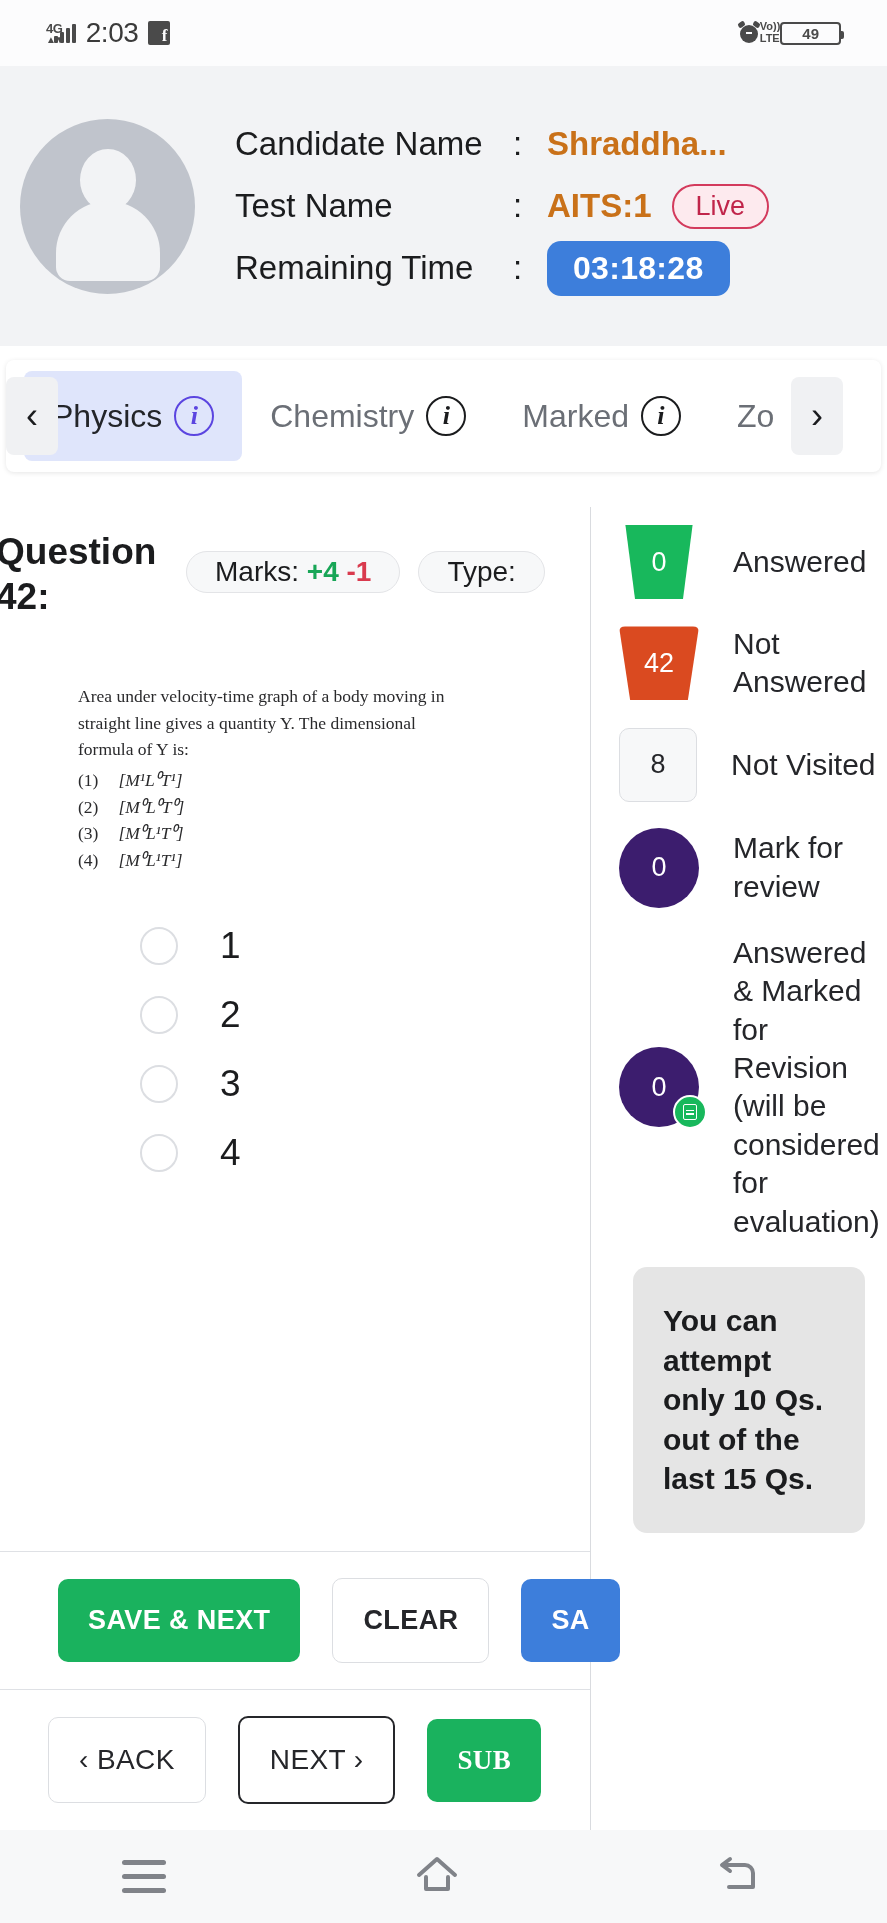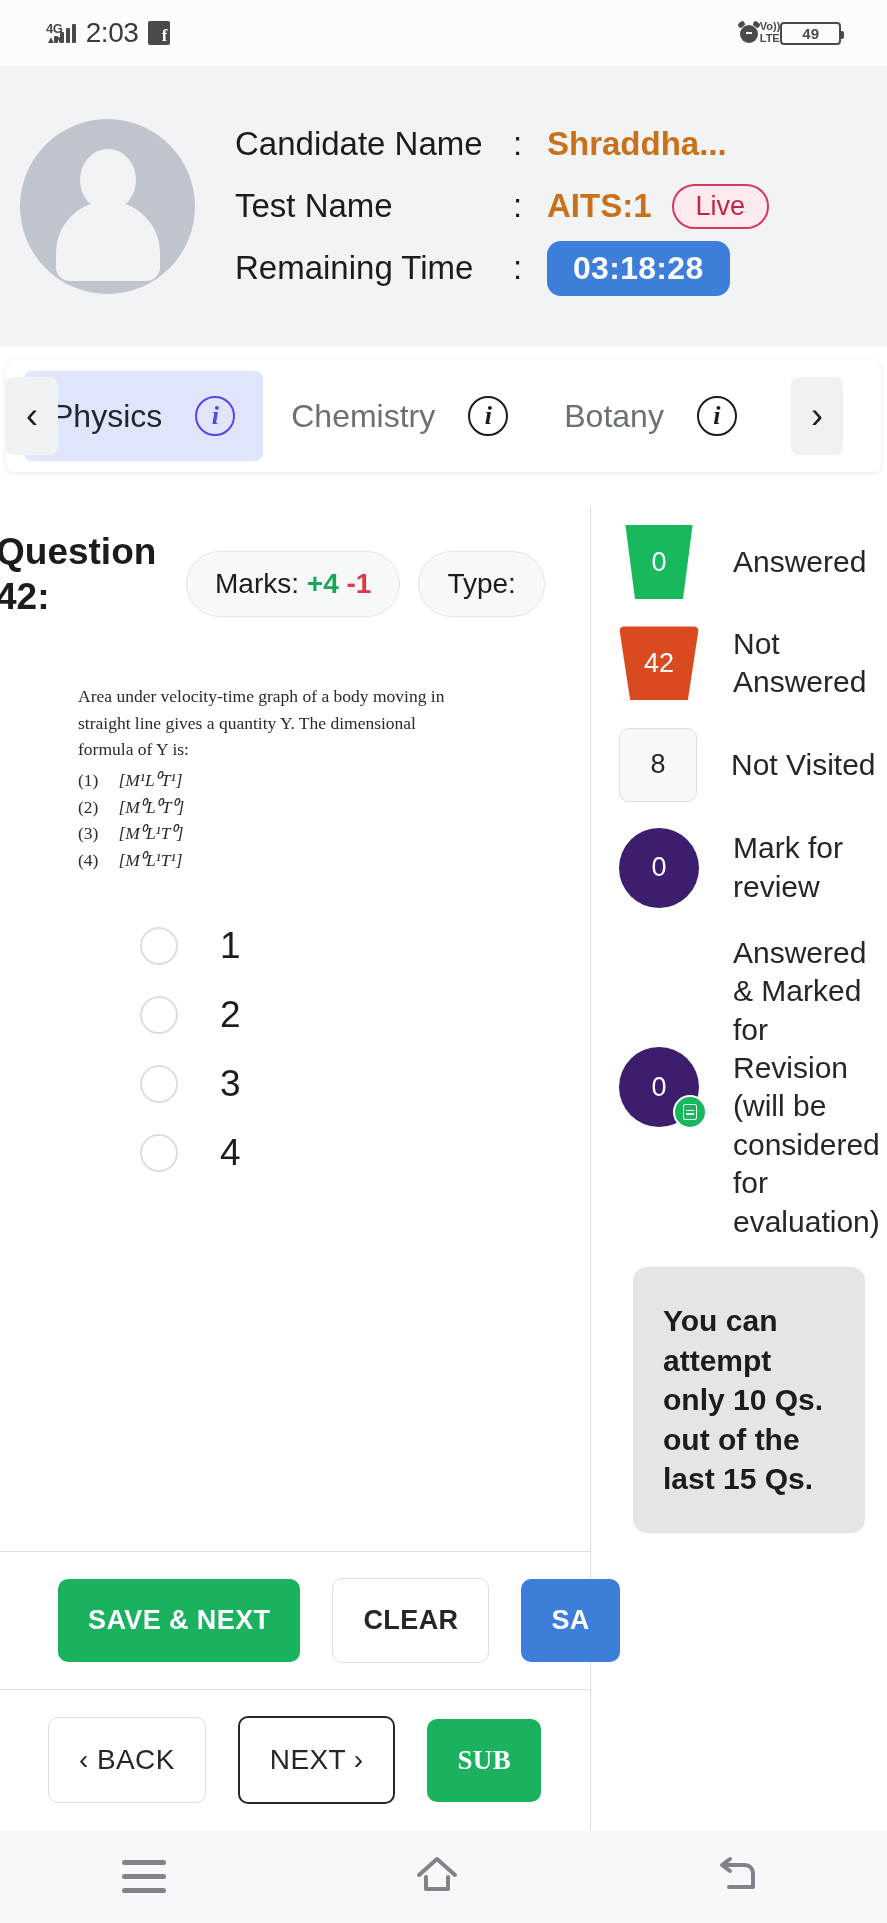--- a/index.html
+++ b/index.html
@@ -97,21 +97,21 @@
 
   
   .tabs-wrap {
     position: relative; height: 112px; background: #ffffff;
     margin: 14px 6px 0 6px; border-radius: 8px;
     box-shadow: 0 1px 5px rgba(0,0,0,0.10);
     display: flex; align-items: center; overflow: hidden;
   }
   .tabs-strip { display: flex; align-items: center; height: 100%; padding-left: 18px; }
   .tab {
-    display: flex; align-items: center; gap: 33px;
+    display: flex; align-items: center; gap: 12px;
     padding: 0 28px; height: 90px; border-radius: 8px;
     font-size: 32px; color: #6b6f76; white-space: nowrap;
   }
   .tab.active { background: #dfe5fb; color: #232529; }
   .info-circle {
     width: 40px; height: 40px; border-radius: 50%;
     border: 2.5px solid #1b1c1e; color: #1b1c1e;
     display: flex; align-items: center; justify-content: center;
     font-size: 26px; font-family: "Liberation Serif", serif; font-style: italic; font-weight: 700;
   }
@@ -136,21 +136,21 @@
   }
   .q-head {
     display: flex; align-items: flex-start; padding: 22px 0 0 0; gap: 18px;
   }
   .q-title {
     font-size: 37px; font-weight: 700; color: #1b1c1e;
     width: 172px; line-height: 1.22; margin-left: -4px;
   }
   .pill {
     border: 1px solid #e3e4e7; background: #f7f8f9; border-radius: 40px;
-    padding: 16px 28px; font-size: 28px; color: #1b1c1e; white-space: nowrap;
+    padding: 4px 28px; font-size: 28px; color: #1b1c1e; white-space: nowrap;
     margin-top: 22px;
   }
   .mark-pos { color: #18a657; font-weight: 700; }
   .mark-neg { color: #d93a4e; font-weight: 700; }
 
   .q-body { padding: 64px 0 0 78px; }
   .q-img {
     font-family: "Liberation Serif", serif;
     color: #2a2a2c; font-size: 17.5px; line-height: 1.52;
     width: 470px; text-align: justify;
@@ -298,21 +298,21 @@
   <div class="tabs-strip">
     <div class="tab active">
       <span>Physics</span>
       <span class="info-circle">i</span>
     </div>
     <div class="tab">
       <span>Chemistry</span>
       <span class="info-circle">i</span>
     </div>
     <div class="tab">
-      <span>Botany</span>
+      <span>Marked</span>
       <span class="info-circle">i</span>
     </div>
     <div class="tab">
       <span>Zo</span>
     </div>
   </div>
   <div class="tab-arrow left">‹</div>
   <div class="tab-arrow right">›</div>
 </div>
 

